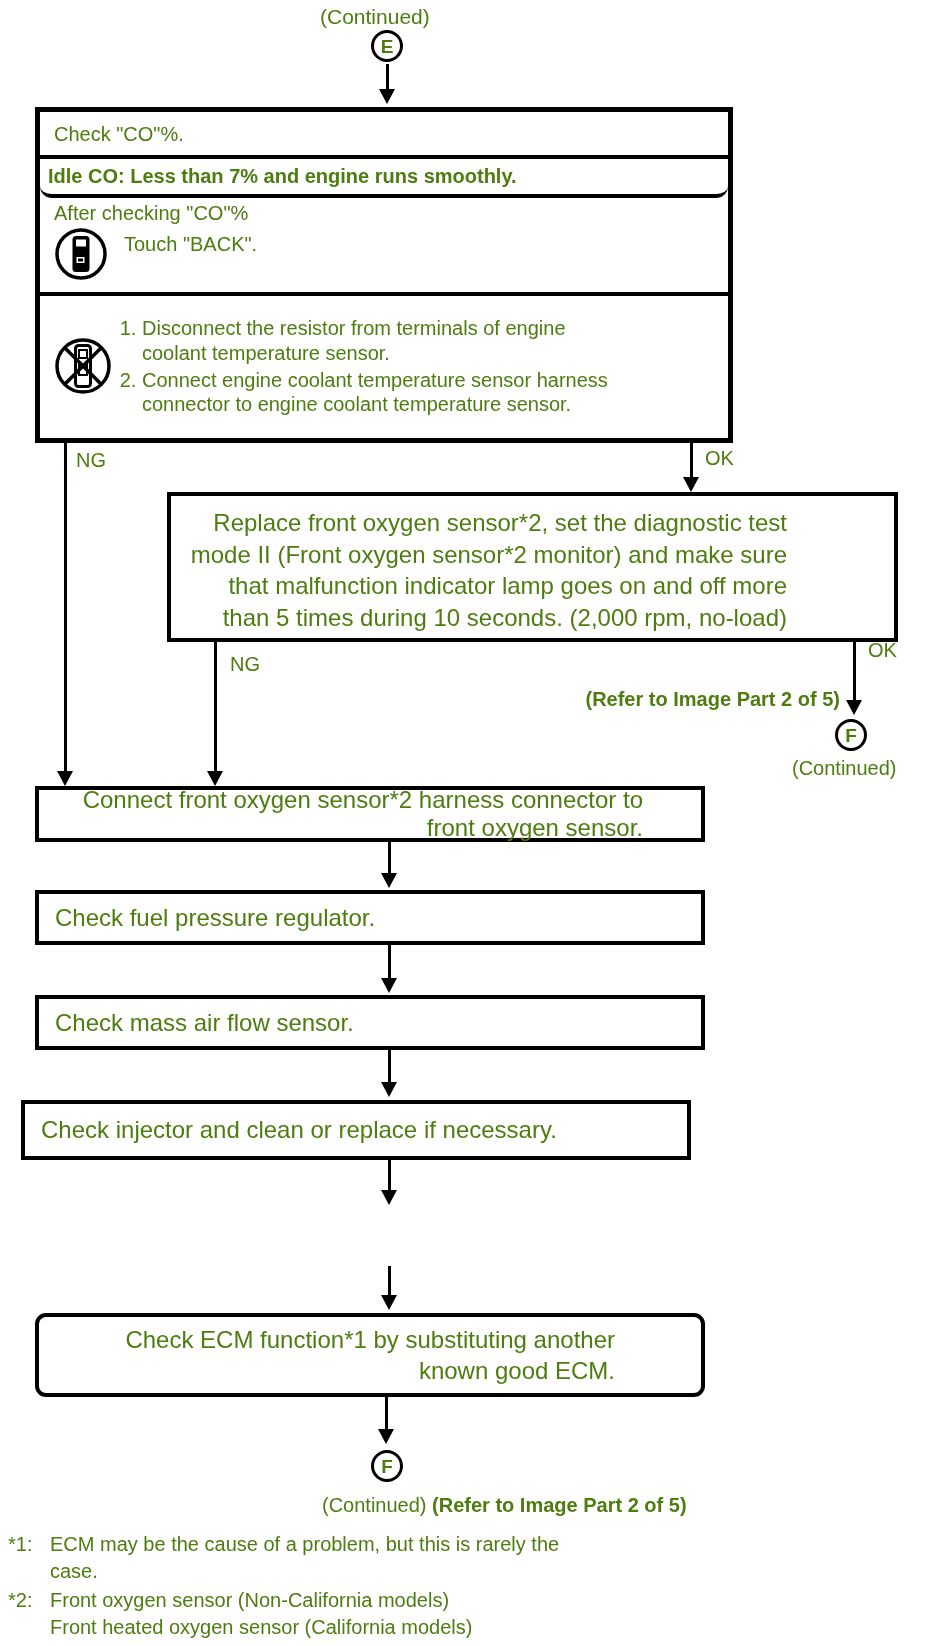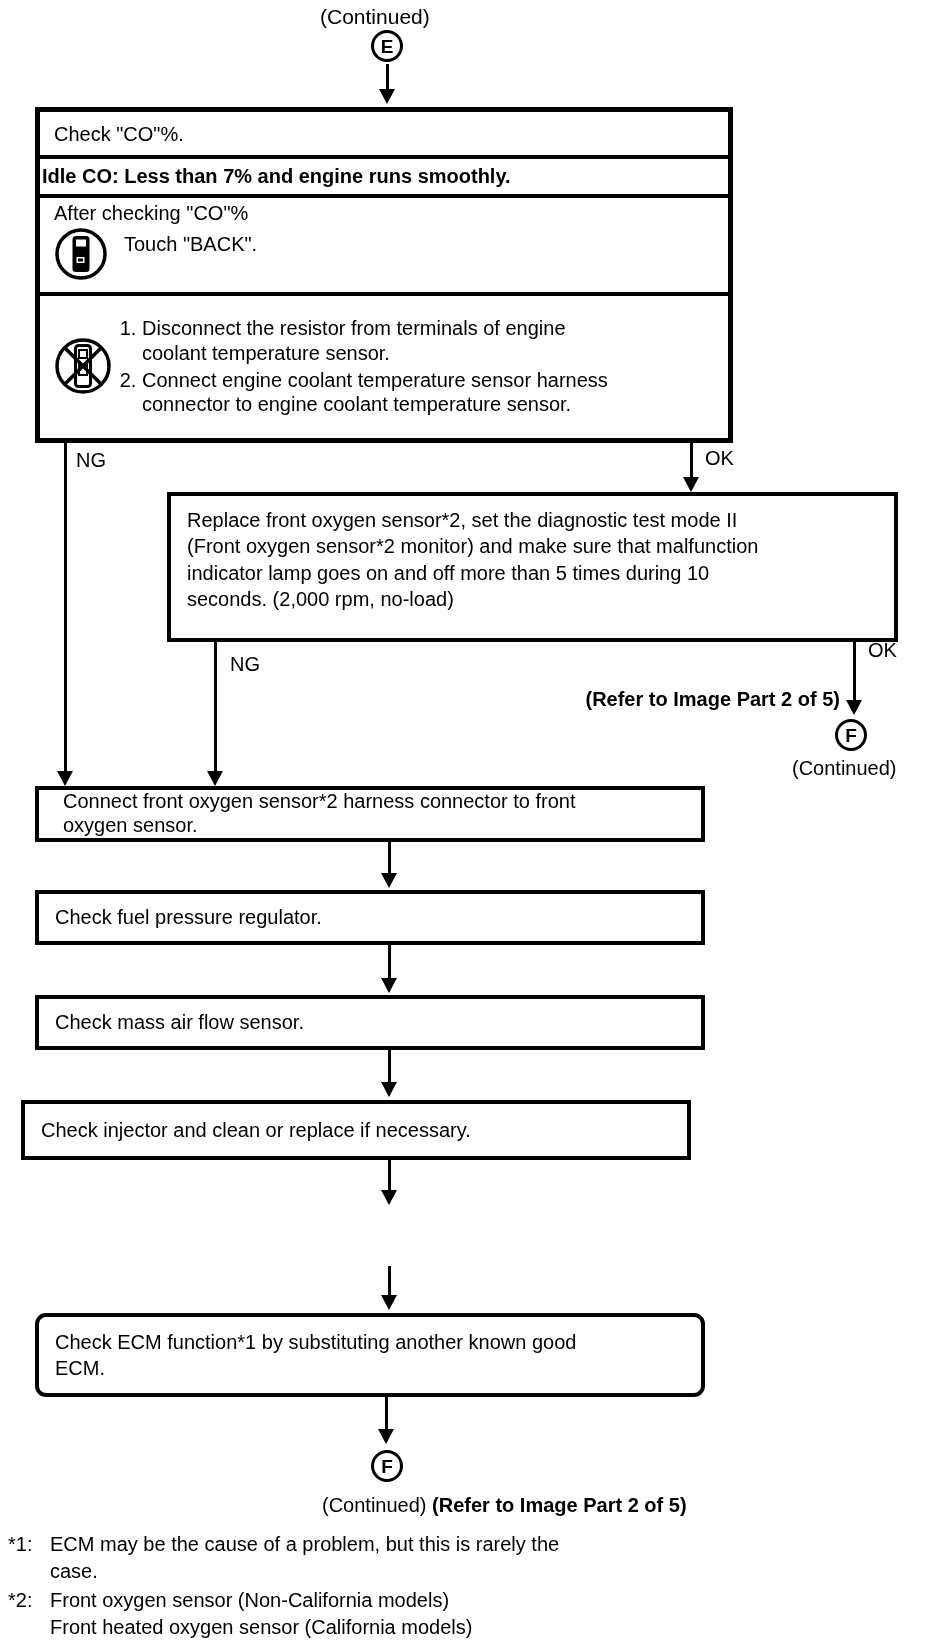--- a/index.html
+++ b/index.html
@@ -1,43 +1,43 @@
 <!DOCTYPE html>
 <html><head>
 <meta charset="utf-8">
 <style>
   html,body{margin:0;padding:0;background:#fff;}
   #canvas{
     position:relative;width:928px;height:1646px;background:#ffffff;
-    font-family:"Liberation Sans", sans-serif;color:#000000;
+    font-family:"Liberation Sans", sans-serif;color:#4d7c0f;
     -webkit-font-smoothing:antialiased;
   }
   .txt{position:absolute;font-size:20px;line-height:1.2;white-space:nowrap;}
   .bold{font-weight:bold;}
   .fbox{
     position:absolute;box-sizing:border-box;border:4px solid #000;background:#fff;
-    font-size:20px;line-height:1.25;display:flex;align-items:center;padding:0 16px;
+    font-size:24px;line-height:1.25;display:flex;align-items:center;padding:0 16px;text-align:right;
   }
   .vline{position:absolute;width:3px;background:#000;}
   .ah{position:absolute;width:0;height:0;border-left:8px solid transparent;
       border-right:8px solid transparent;border-top:15px solid #000;}
   .cletter{
     position:absolute;box-sizing:content-box;width:26px;height:26px;border:3px solid #000;
     border-radius:50%;text-align:center;line-height:27px;font-weight:bold;font-size:19px;
     background:#fff;
   }
   
   #box1{
     position:absolute;left:35px;top:107px;width:698px;height:336px;box-sizing:border-box;
     border:5px solid #000;display:flex;flex-direction:column;font-size:20px;background:#fff;
   }
   #box1 .row{border-bottom:4px solid #000;padding:8px 14px;}
   #box1 .row:last-child{border-bottom:none;flex:1;}
   #box1 .row1{padding:11px 14px 9px 14px;}
-  #box1 .row2{padding:6px 2px;}
+  #box1 .row2{padding:6px 8px;border-radius:12px;}
   #box1 .row3{padding:4px 14px 6px 14px;}
   .iconline{display:flex;align-items:flex-start;margin-top:2px;}
   .iconline .icn{flex:0 0 auto;}
   .touch-label{margin:6px 0 0 16px;}
   #box1 ol{margin:2px 0 0 0;padding-left:30px;}
   #box1 ol li{max-width:470px;line-height:1.22;margin-bottom:3px;}
   .steps{display:flex;align-items:center;border-radius:26px;}
   .steps .icn{flex:0 0 auto;margin-top:2px;}
   .wrapbox{white-space:normal;}
 </style>

